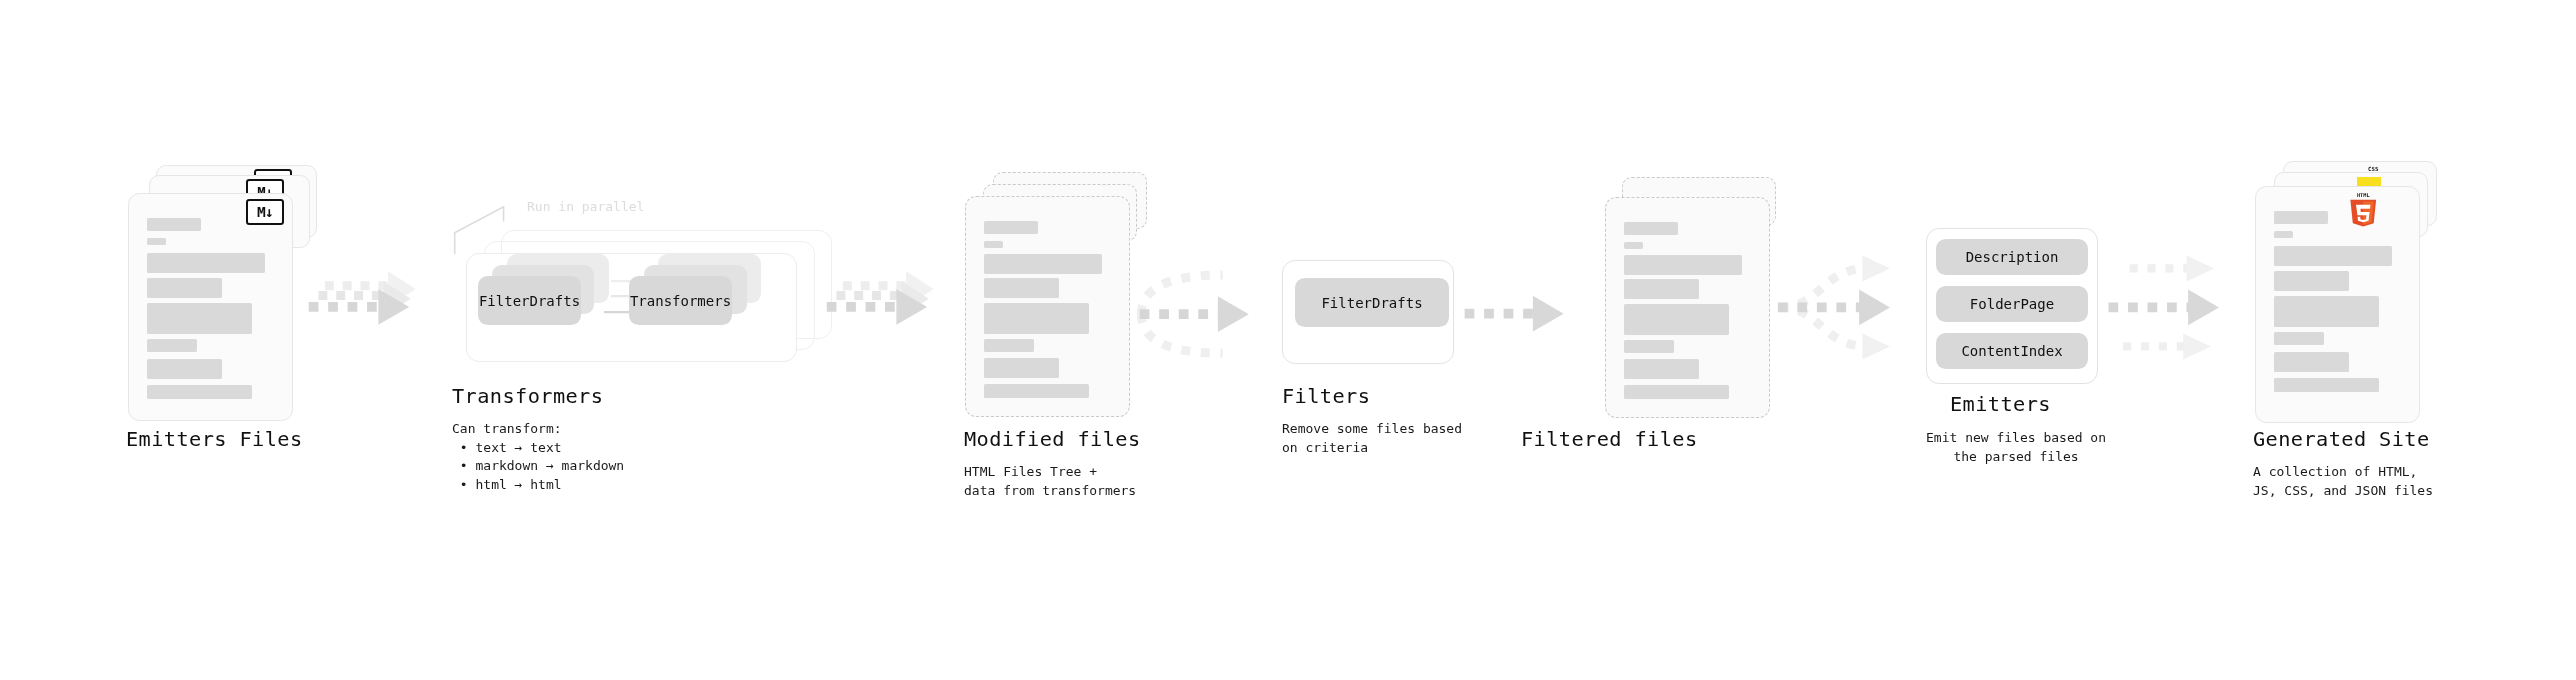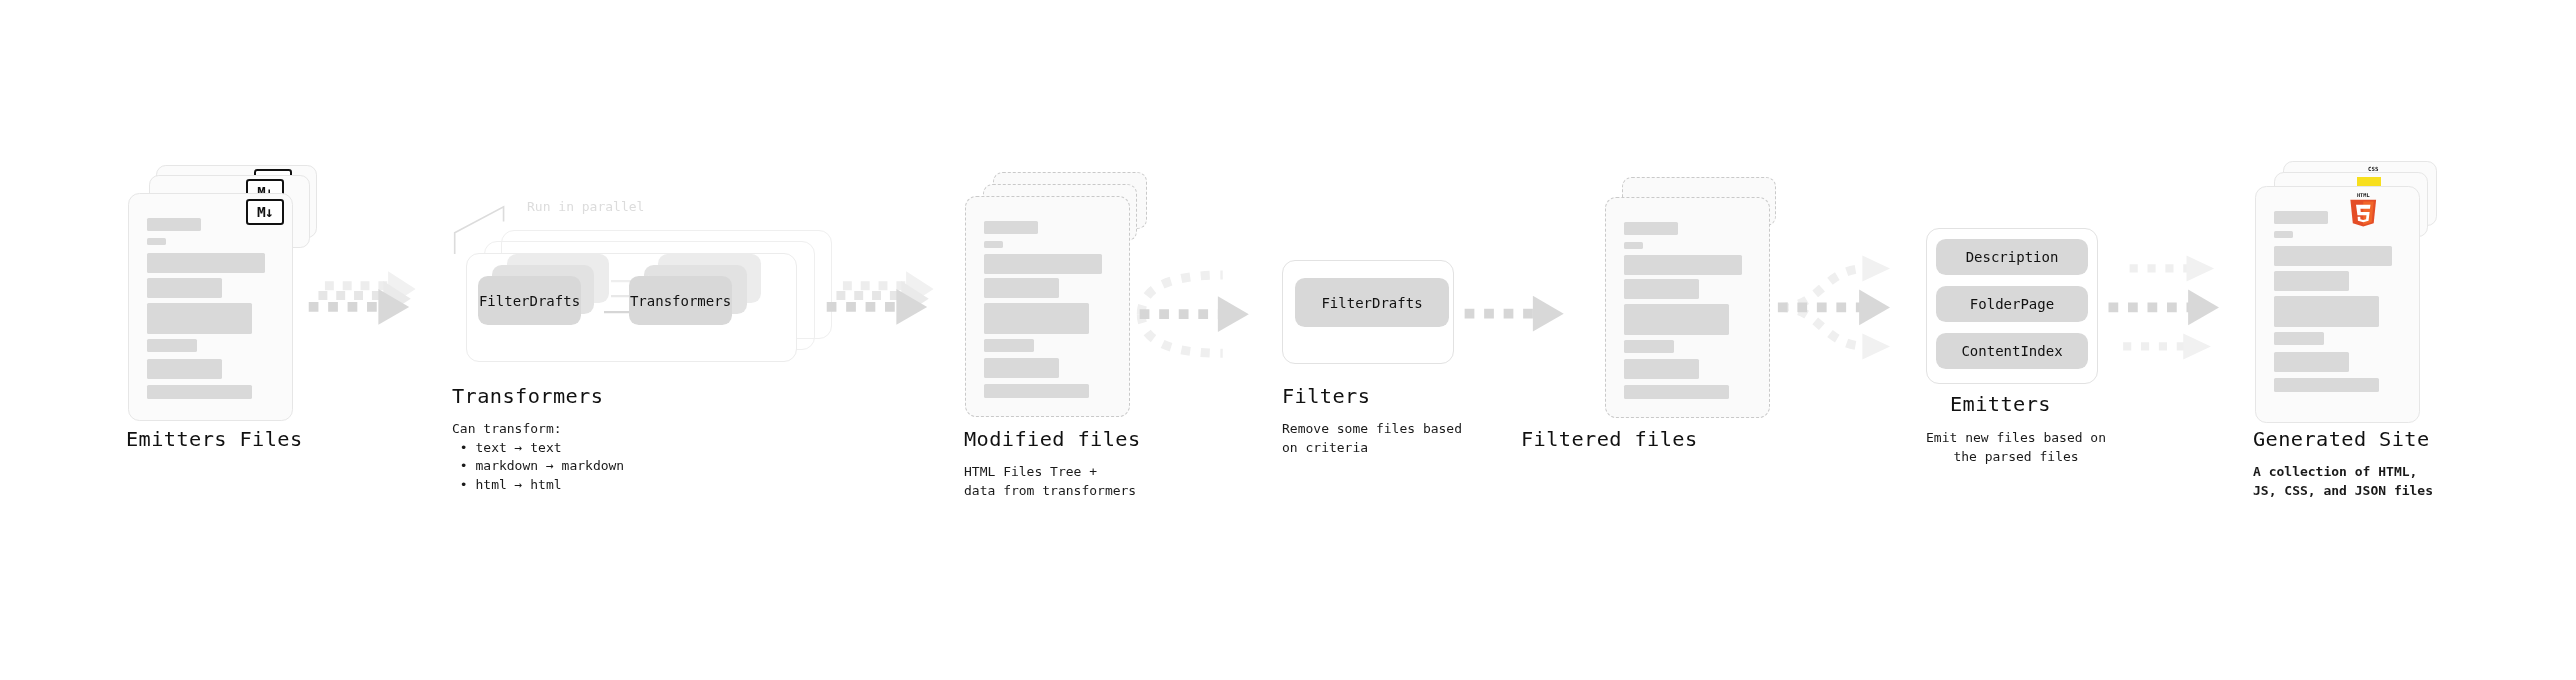--- a/index.html
+++ b/index.html
@@ -353,18 +353,18 @@
     <div class="html5" style="left:2347px;top:191px;width:32.5px;height:37px;">
       <svg width="32.5" height="37" viewBox="0 0 40 46">
         <text x="20" y="8" font-family="DejaVu Sans Mono, monospace" font-size="6.5" font-weight="bold" fill="#111" text-anchor="middle">HTML</text>
         <path d="M4 11 L7 40 L20 44 L33 40 L36 11 Z" fill="#e44d26"></path>
         <path d="M20 13 L20 42 L30.5 38.8 L33 13 Z" fill="#f16529"></path>
         <path d="M11 17 L29 17 L28.3 22 L16.5 22 L16.9 26 L27.9 26 L26.6 37 L20 39 L13.4 37 L13 32 L16.3 32 L16.5 35 L20 36 L23.5 35 L24 30 L12.8 30 Z" fill="#ffffff"></path>
       </svg>
     </div>
 
     <div class="title" style="left:2253px;top:427px;">Generated Site</div>
-    <div class="sub" style="left:2253px;top:463px;font-weight:bold;">A collection of HTML,
+    <div class="sub" style="left:2253px;top:463px;">A collection of HTML,
 JS, CSS, and JSON files</div>
   </div>
 
 </div>
 
 
 </body></html>

